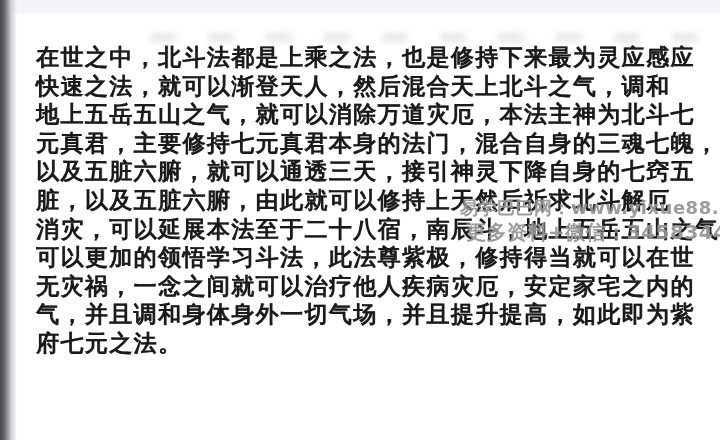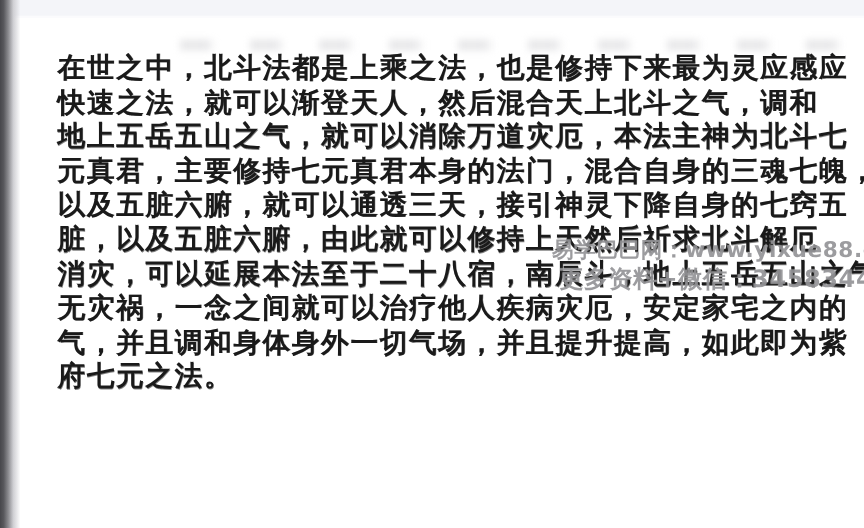--- a/index.html
+++ b/index.html
@@ -51,21 +51,20 @@
     z-index: 2;
     color: #1a1a1a;
     font-weight: bold;
     font-size: 23px;
     line-height: 28.6px;
     letter-spacing: 1.4px;
     text-shadow: 0.4px 0.4px 0 rgba(20,20,20,0.55);
   }
   .body-text .line {
     white-space: nowrap;
-    margin-left: 12px;
   }
   .watermark-line {
     position: absolute;
     z-index: 4;
     color: rgba(134,134,138,0.82);
     font-weight: bold;
     white-space: nowrap;
     text-shadow: 0 0 1px rgba(255,255,255,0.6);
   }
   .watermark-line.one {
@@ -87,19 +86,20 @@
 <div class="spine-shadow"></div>
 
 <div class="body-text">
     <div class="line">在世之中，北斗法都是上乘之法，也是修持下来最为灵应感应</div>
     <div class="line">快速之法，就可以渐登天人，然后混合天上北斗之气，调和</div>
     <div class="line">地上五岳五山之气，就可以消除万道灾厄，本法主神为北斗七</div>
     <div class="line">元真君，主要修持七元真君本身的法门，混合自身的三魂七魄，</div>
     <div class="line">以及五脏六腑，就可以通透三天，接引神灵下降自身的七窍五</div>
     <div class="line">脏，以及五脏六腑，由此就可以修持上天然后祈求北斗解厄</div>
     <div class="line">消灾，可以延展本法至于二十八宿，南辰斗，地上五岳五山之气</div>
+    <div class="line">可以更加的领悟学习斗法，此法尊紫极，修持得当就可以在世</div>
     <div class="line">无灾祸，一念之间就可以治疗他人疾病灾厄，安定家宅之内的</div>
     <div class="line">气，并且调和身体身外一切气场，并且提升提高，如此即为紫</div>
     <div class="line">府七元之法。</div>
   </div>
 
 <div class="watermark-line one">易学巴巴网：www.yixue88.cn</div>
 <div class="watermark-line two">更多资料+微信：3458344044</div>
 
 </body></html>

